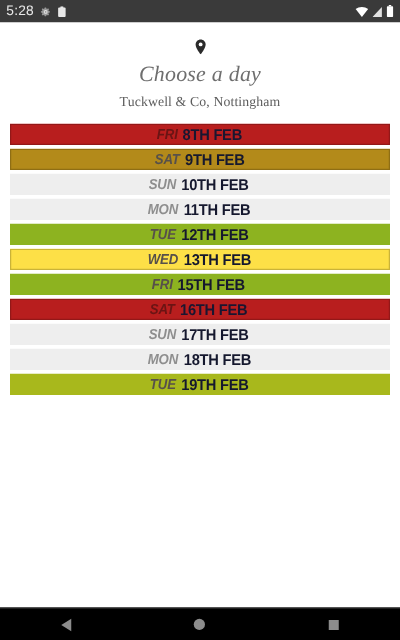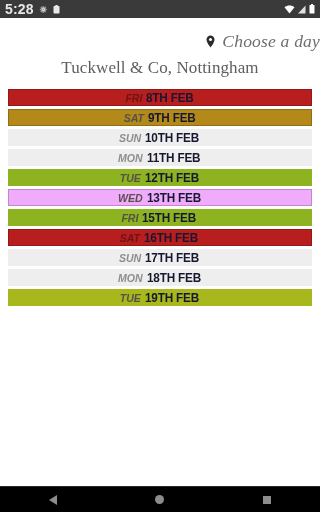--- a/index.html
+++ b/index.html
@@ -10,42 +10,42 @@
     overflow:hidden;
     position:relative;
   }
 
   
   .statusbar{
     height:18px; background:#3a3a3a; color:#e8e8e8;
     display:flex; align-items:center; padding:0 5px;
     font-size:9px; letter-spacing:.2px;
   }
-  .sb-time{ font-weight:700; font-size:14px; }
+  .sb-time{ font-weight:400; font-size:11px; }
   .sb-left{ display:flex; align-items:center; gap:5px; }
   .sb-spacer{ flex:1; }
   .sb-right{ display:flex; align-items:center; gap:3px; }
   .ic{ display:block; }
 
   
   .header{
     padding-top:13px; text-align:center; background:#fff;
   }
   .title-row{
-    display:flex; align-items:center; justify-content:flex-end; gap:5px;
+    display:flex; align-items:center; justify-content:flex-end; gap:5px;flex-direction:column;
   }
   .pin{ width:13px; height:13px; display:block; }
   .title{
     font-family:"Liberation Serif", serif;
     font-style:italic; font-size:17.5px; font-weight:400;
     color:#6e6e6e; letter-spacing:.2px;
   }
   .subtitle{
     font-family:"Liberation Serif", serif;
-    font-size:17px; color:#5d5d5d; margin-top:6px; letter-spacing:.1px;
+    font-size:11px; color:#5d5d5d; margin-top:6px; letter-spacing:.1px;
   }
 
   
   .list{ margin-top:11px; padding:0 8px; }
   .day-row{
     height:17px; margin-bottom:3px;
     display:flex; align-items:center; justify-content:center;
     gap:4px; cursor:pointer; position:relative;
   }
   .day-row.hl{ box-shadow:inset 0 0 0 1px rgba(0,0,0,.20); }
@@ -144,21 +144,21 @@
       <span class="dnum">10TH FEB</span>
     </div>
     <div class="day-row light" style="background: rgb(238, 238, 238);">
       <span class="dow">MON</span>
       <span class="dnum">11TH FEB</span>
     </div>
     <div class="day-row dark" style="background: rgb(141, 179, 32);">
       <span class="dow">TUE</span>
       <span class="dnum">12TH FEB</span>
     </div>
-    <div class="day-row dark hl" style="background: #f0abfc;">
+    <div class="day-row dark hl" style="background: #fde047;">
       <span class="dow">WED</span>
       <span class="dnum">13TH FEB</span>
     </div>
     <div class="day-row dark" style="background: rgb(141, 179, 32);">
       <span class="dow">FRI</span>
       <span class="dnum">15TH FEB</span>
     </div>
     <div class="day-row red hl" style="background: rgb(184, 30, 30);">
       <span class="dow">SAT</span>
       <span class="dnum">16TH FEB</span>

